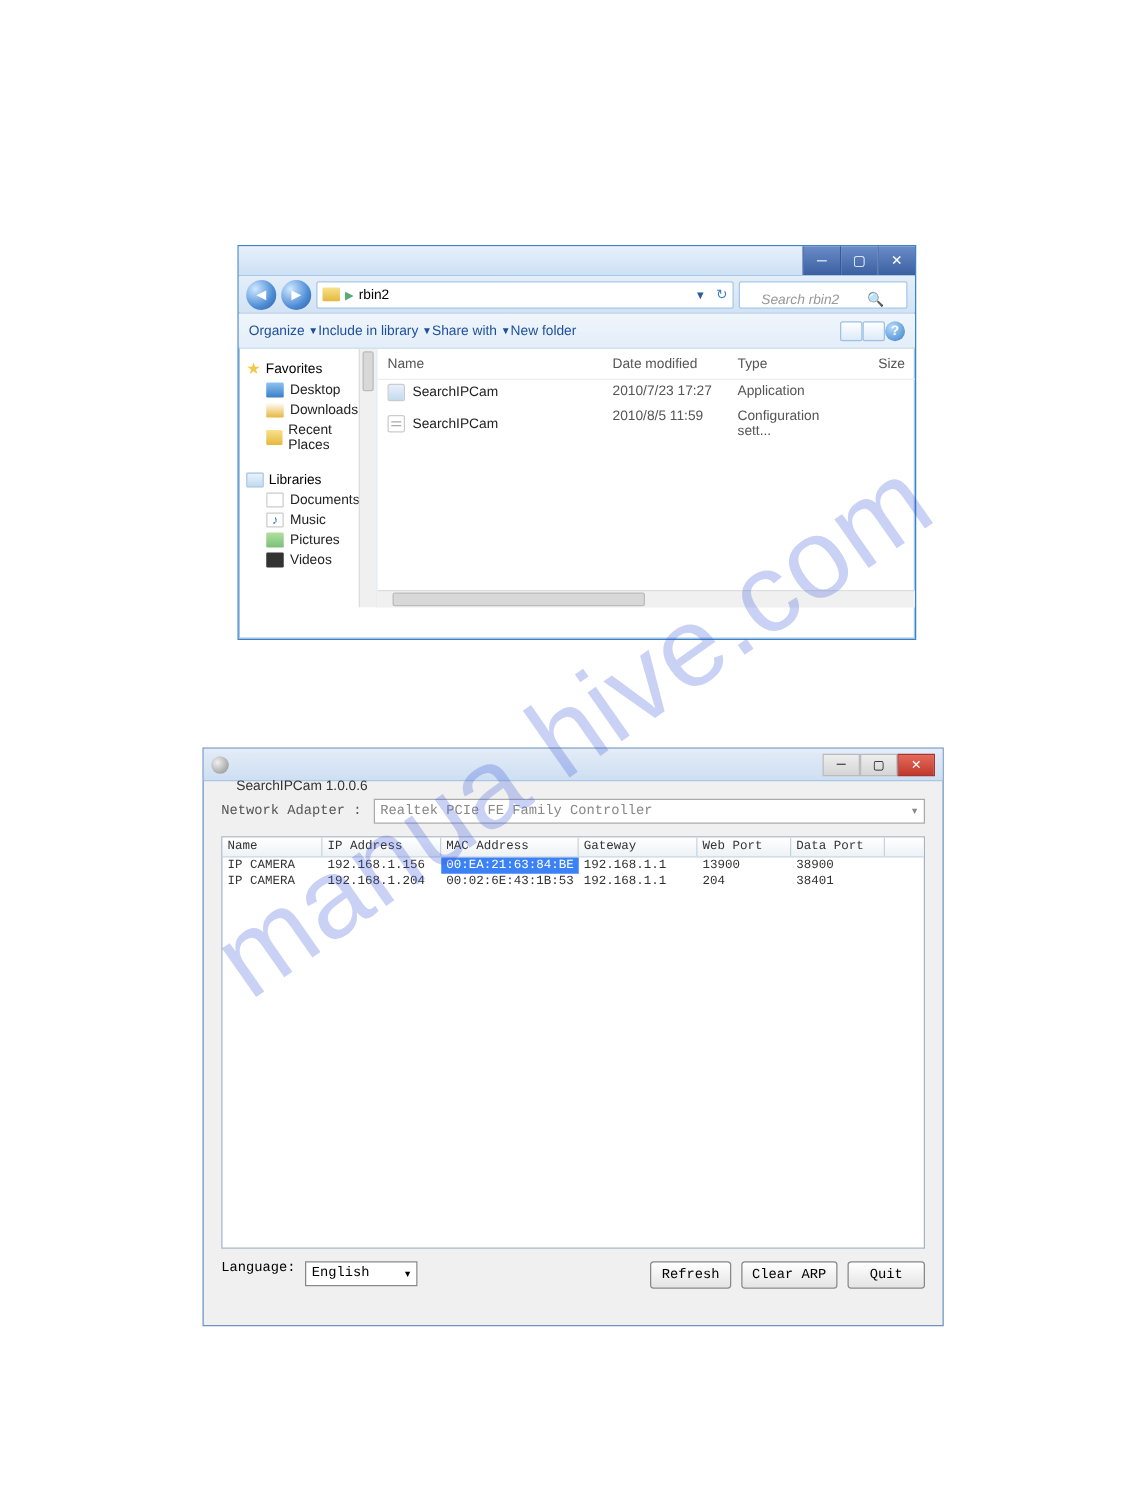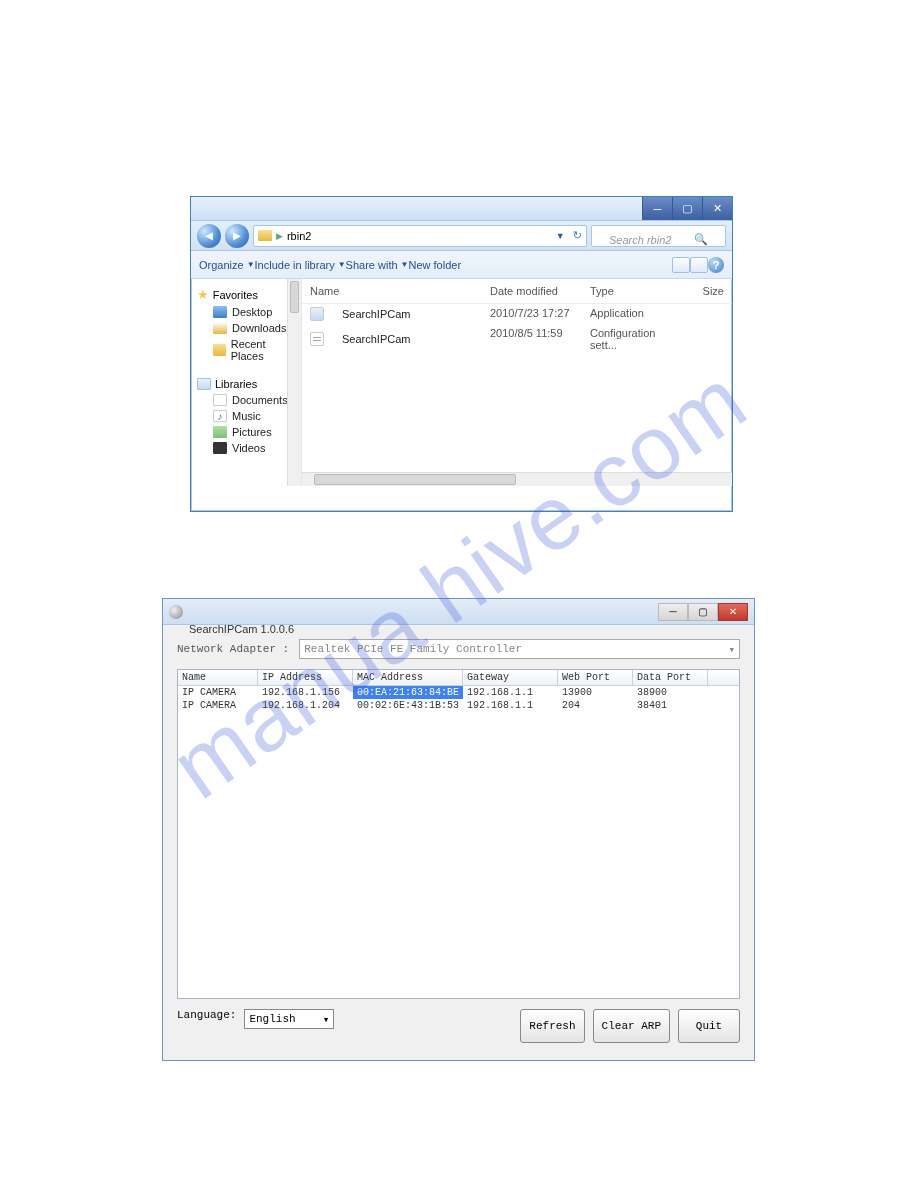--- a/index.html
+++ b/index.html
@@ -179,21 +179,21 @@
     color: #555;
     padding: 4px 0;
   }
   .file-hdr > div { padding: 2px 8px; }
   .col-name { width: 180px; }
   .col-date { width: 100px; }
   .col-type { width: 110px; }
   .col-size { width: 40px; text-align: right; }
   .file-row { display: flex; padding: 1px 0; }
   .file-row > div { padding: 2px 8px; color: #555; }
-  .file-row .col-name { color: #222; display: flex; align-items: center; gap: 18px; }
+  .file-row .col-name { color: #222; display: flex; align-items: center; gap: 6px; }
   .ficn { width: 14px; height: 14px; background: #fff; border: 1px solid #ccc; display: inline-block; border-radius: 2px; }
   .ficn.app { background: linear-gradient(#e8f0fb,#c3daee); }
   .ficn.cfg { background: #fff; position: relative; }
   .ficn.cfg::after { content:""; position:absolute; left:2px; right:2px; top:4px; height:1px; background:#aaa; box-shadow: 0 3px #aaa; }
   .hscroll {
     position: absolute;
     left: 0; right: 0; bottom: 0;
     height: 14px;
     background: #f0f0f0;
     border-top: 1px solid #ddd;
@@ -333,21 +333,21 @@
   .ip-footer .fspacer { flex: 1; }
   .ip-btn {
     min-width: 62px;
     height: 22px;
     border: 1px solid #888;
     background: linear-gradient(#fff, #e4e4e4);
     border-radius: 3px;
     display: flex;
     align-items: center;
     justify-content: center;
-    padding: 16px 8px;
+    padding: 4px 8px;
   }
 </style>
 </head>
 <body>
 
 <div class="watermark">manua   hive.com</div>
 
 <div class="explorer-window">
   <div class="ex-titlebar">
     <div class="ex-winbtn">─</div>

